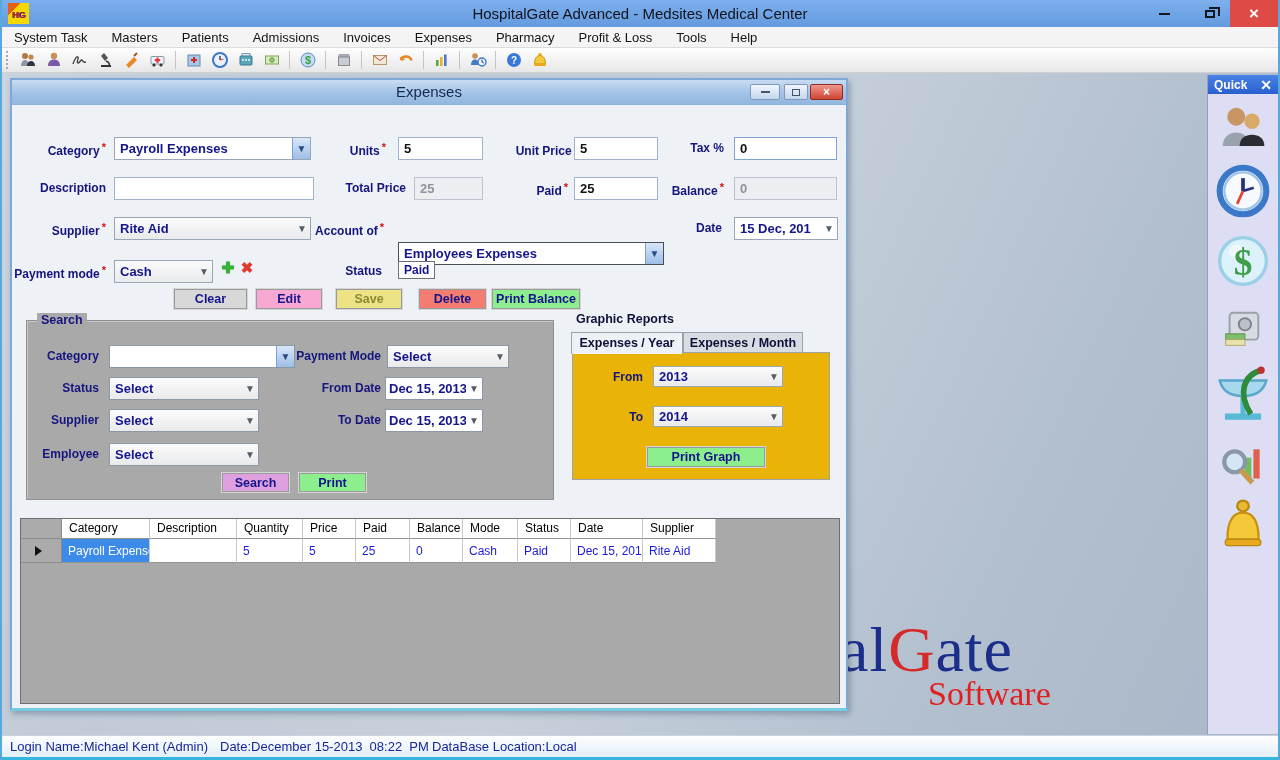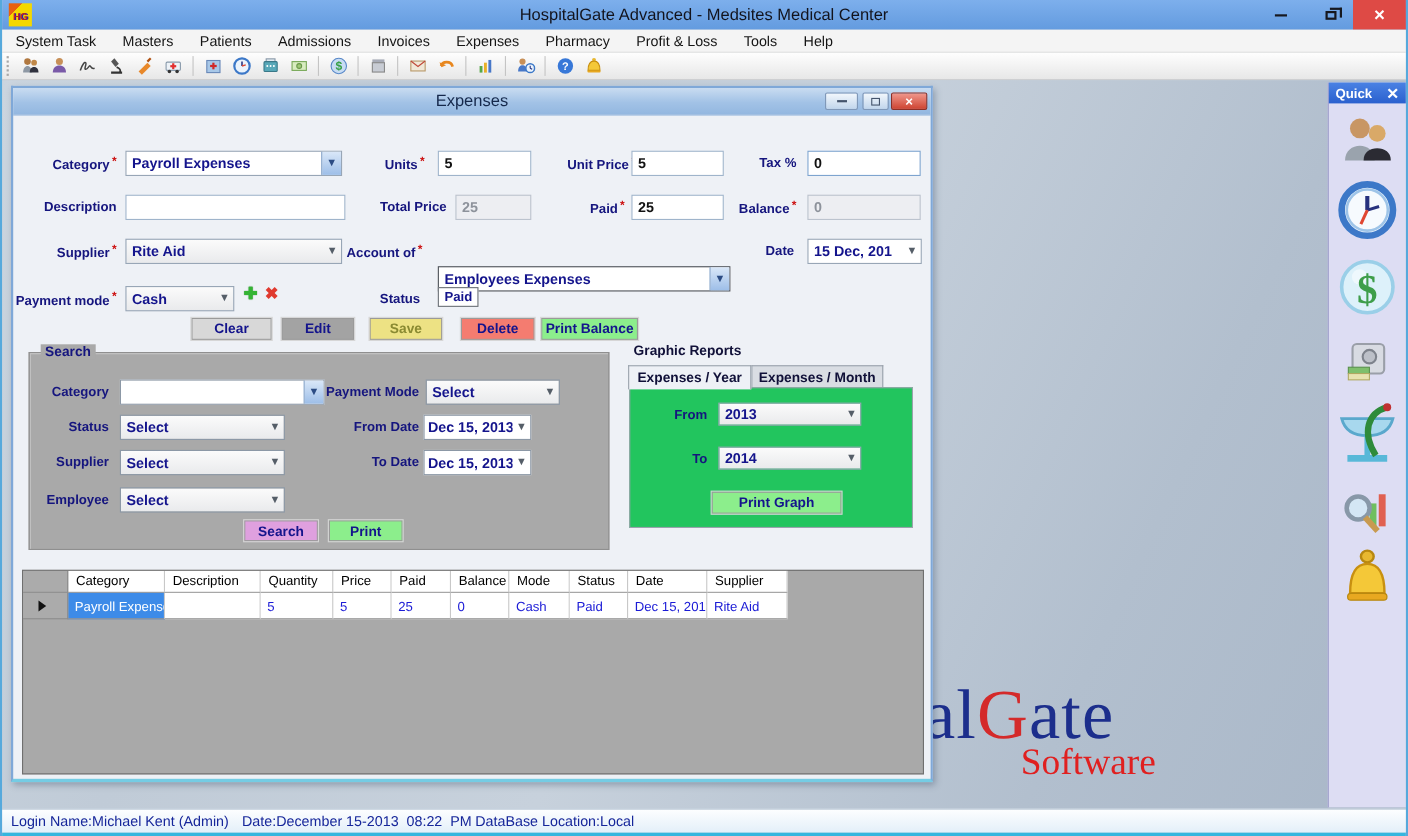--- a/index.html
+++ b/index.html
@@ -66,40 +66,40 @@
   .combo { position:absolute; height:23px; border:1px solid #98A6B6; background:linear-gradient(180deg,#FBFBFB,#E9EAEC); display:flex; align-items:center; font-size:13px; font-weight:bold; color:#14148C; cursor:default; }
   .combo .cv { flex:1; padding-left:5px; white-space:nowrap; overflow:hidden; }
   .combo .chev { width:16px; text-align:center; color:#555E68; font-size:10px; }
   .combo.white { background:#fff; }
   .combo.bluebtn .chev { width:18px; height:100%; background:linear-gradient(180deg,#D9E7F8,#9DBEE8); border-left:1px solid #7FA0C8; color:#2C4C84; font-size:10px; line-height:21px; }
 
   .statusbox { position:absolute; background:#fff; border:1px solid #6A6F76; font-size:12px; font-weight:bold; color:#14148C; padding:1px 5px; }
 
   .btn { position:absolute; height:20px; border:1px solid #9A9A9A; outline:1px solid #D6D6D6; font-size:12.5px; font-weight:bold; color:#14148C; text-align:center; line-height:18px; cursor:default; }
   .b-clear { background:#D8D8D8; }
-  .b-edit  { background:#a3a3a3; }
+  .b-edit  { background:#f9a8d4; }
   .b-save  { background:#EDE284; color:#8A8A32; }
   .b-del   { background:#F47C70; }
   .b-pbal  { background:#8CEE8C; }
   .b-search{ background:#DFA0DF; }
   .b-print { background:#8CEE8C; }
   .b-pgraph{ background:#8CEE8C; }
 
   .mini-ico { position:absolute; width:16px; height:16px; font-size:15px; font-weight:bold; line-height:16px; text-align:center; }
 
   
   .searchbox { position:absolute; left:14px; top:240px; width:528px; height:180px; background:#A9A9A9; border:1px solid #8F8F8F; box-shadow:inset 1px 1px 0 #C6C6C6; }
   .searchbox .groupbox-label { background:#A9A9A9; color:#15157E; }
   .searchbox .combo { border-color:#8C98A6; }
 
   
   .gr-title { position:absolute; left:564px; top:232px; font-size:12.5px; font-weight:bold; color:#101038; }
   .tab { position:absolute; top:252px; height:21px; border:1px solid #9AA2AC; border-bottom:none; background:#D9DDE3; font-size:12.5px; font-weight:bold; color:#101038; text-align:center; line-height:20px; cursor:default; }
   .tab.active { background:#EEF1F6; z-index:3; height:22px; }
-  .gr-panel { position:absolute; left:560px; top:272px; width:258px; height:128px; border:1px solid #9AA2AC; background:#22c55e; }
+  .gr-panel { position:absolute; left:560px; top:272px; width:258px; height:128px; border:1px solid #9AA2AC; background:#eab308; }
 
   
   .grid { position:absolute; left:8px; top:438px; width:820px; height:186px; background:#A9A9A9; border:1px solid #6F6F6F; }
   .g-row { display:flex; }
   .g-sel { width:41px; background:#ABABAB; border-right:1px solid #8C8C8C; border-bottom:1px solid #8C8C8C; position:relative; }
   .g-h { height:20px; background:#FFFFFF; border-right:1px solid #C8C8C8; border-bottom:1px solid #949494; font-size:12px; color:#000; padding:2px 0 0 7px; white-space:nowrap; overflow:hidden; }
   .g-c { height:24px; background:#FFFFFF; border-right:1px solid #C8C8C8; border-bottom:1px solid #949494; font-size:12px; color:#1B1BD6; padding:5px 0 0 6px; white-space:nowrap; overflow:hidden; }
   .g-c.sel { background:#3D8BE8; color:#FFFFFF; }
   .tri { position:absolute; left:14px; top:7px; width:0; height:0; border-left:7px solid #111; border-top:5px solid transparent; border-bottom:5px solid transparent; }
 

